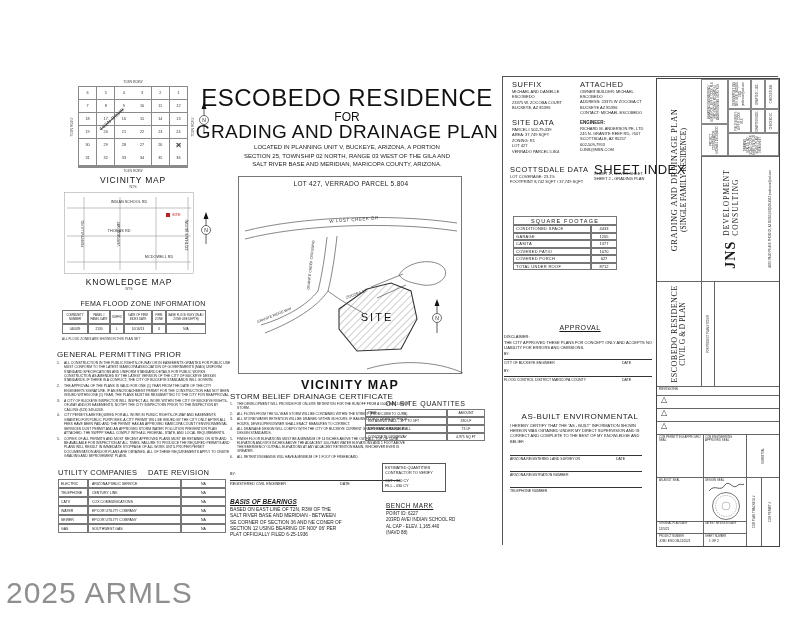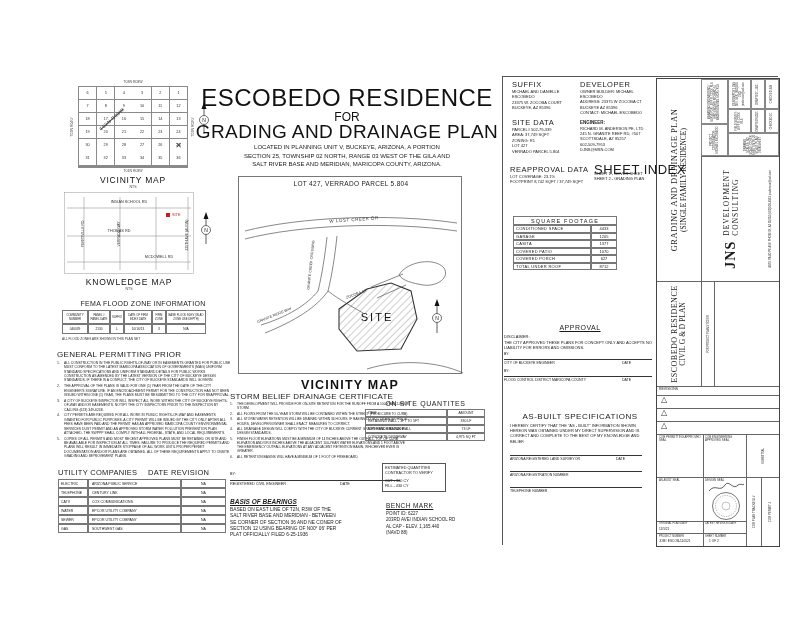--- a/index.html
+++ b/index.html
@@ -326,21 +326,21 @@
     </div>
 
   <div class="a" style="left:512px;top:80px;font-size:7.5px;letter-spacing:0.5px;">SUFFIX</div>
   <div class="a" style="left:512px;top:89px;width:66px;font-size:4px;line-height:1.35;color:#222;">
 
   <div>MICHAEL AND DANIELLE ESCOBEDO</div>
       <div>23375 W. ZOCOBA COURT</div>
       <div>BUCKEYE, AZ 85396</div>
     </div>
 
-  <div class="a" style="left:580px;top:80px;font-size:7.5px;letter-spacing:0.5px;">DEVELOPER</div>
+  <div class="a" style="left:580px;top:80px;font-size:7.5px;letter-spacing:0.5px;">ATTACHED</div>
   <div class="a" style="left:580px;top:89px;width:70px;font-size:4px;line-height:1.3;color:#222;">
 
   <div>OWNER BUILDER:  MICHAEL</div>
       <div>ESCOBEDO</div>
       <div>ADDRESS:  23375 W ZOCOBA CT</div>
       <div>BUCKEYE AZ 85396</div>
       <div>CONTACT:  MICHAEL ESCOBEDO</div>
     </div>
 
   <div class="a" style="left:512px;top:118px;font-size:7.5px;letter-spacing:0.5px;">SITE DATA</div>
@@ -356,21 +356,21 @@
   <div class="a" style="left:580px;top:120px;font-size:4.5px;font-weight:bold;">ENGINEER:</div>
   <div class="a" style="left:580px;top:126px;width:70px;font-size:4px;line-height:1.3;color:#222;">
 
   <div>RICHARD M. ANDERSON PE, LTD</div>
       <div>245 N. GRANITE REEF RD, #507</div>
       <div>SCOTTSDALE, AZ 85257</div>
       <div>602-509-7953</div>
       <div>DJNS@MSN.COM</div>
     </div>
 
-  <div class="a" style="left:510px;top:165px;font-size:7.5px;letter-spacing:0.5px;">REAPPROVAL DATA</div>
+  <div class="a" style="left:510px;top:165px;font-size:7.5px;letter-spacing:0.5px;">SCOTTSDALE DATA</div>
   <div class="a" style="left:510px;top:174px;width:85px;font-size:4px;line-height:1.35;color:#222;">
 
   <div>LOT COVERAGE:  23.1%</div>
       <div>FOOTPRINT 8,742 SQFT / 37,749 SQFT</div>
     </div>
 
   <div class="a" style="left:594px;top:162px;font-size:13px;letter-spacing:0.5px;">SHEET INDEX</div>
   <div class="a" style="left:594px;top:171px;width:70px;font-size:4px;line-height:1.35;color:#222;">
 
   <div>SHEET 1 - COVER SHEET</div>
@@ -418,21 +418,21 @@
   <div class="a" style="left:504px;top:339.5px;width:152px;font-size:4px;line-height:1.3;color:#222;">THE CITY APPROVED THESE PLANS FOR CONCEPT ONLY AND ACCEPTS NO LIABILITY FOR ERRORS AND OMISSIONS.</div>
   <div class="a" style="left:504px;top:352px;font-size:3.5px;">BY:</div>
   <div class="a sig" style="left:504px;top:359px;width:148px;height:0;"></div>
   <div class="a" style="left:504px;top:361px;font-size:3.5px;">CITY OF BUCKEYE ENGINEER</div>
   <div class="a" style="left:622px;top:361px;font-size:3.5px;">DATE</div>
   <div class="a" style="left:504px;top:369px;font-size:3.5px;">BY:</div>
   <div class="a sig" style="left:504px;top:376px;width:148px;height:0;"></div>
   <div class="a" style="left:504px;top:378px;font-size:3.5px;">FLOOD CONTROL DISTRICT MARICOPA COUNTY</div>
   <div class="a" style="left:622px;top:378px;font-size:3.5px;">DATE</div>
 
-  <div class="a c" style="left:505px;top:412px;width:150px;font-size:8px;letter-spacing:0.5px;">AS-BUILT SPECIFICATIONS</div>
+  <div class="a c" style="left:505px;top:412px;width:150px;font-size:8px;letter-spacing:0.5px;">AS-BUILT ENVIRONMENTAL</div>
   <div class="a" style="left:510px;top:423px;width:138px;font-size:4px;line-height:1.3;color:#222;">I HEREBY CERTIFY THAT THE "AS - BUILT" INFORMATION SHOWN HEREON WAS OBTAINED UNDER MY DIRECT SUPERVISION AND IS CORRECT AND COMPLETE TO THE BEST OF MY KNOWLEDGE AND BELIEF.</div>
   <div class="a sig" style="left:510px;top:455px;width:132px;height:0;"></div>
   <div class="a" style="left:510px;top:457px;font-size:3.5px;">ARIZONA REGISTERED LAND SURVEYOR</div>
   <div class="a" style="left:616px;top:457px;font-size:3.5px;">DATE</div>
   <div class="a sig" style="left:510px;top:471px;width:132px;height:0;"></div>
   <div class="a" style="left:510px;top:473px;font-size:3.5px;">ARIZONA REGISTRATION NUMBER</div>
   <div class="a sig" style="left:510px;top:487px;width:132px;height:0;"></div>
   <div class="a" style="left:510px;top:489px;font-size:3.5px;">TELEPHONE NUMBER</div>
 
   <div class="a" style="left:656px;top:78px;width:122px;height:467px;border:1px solid #444;box-sizing:content-box;">
@@ -542,14 +542,15 @@
 
     <div class="a" style="left:2px;top:443px;font-size:2.7px;color:#333;">ORIGINAL PLAN DATE</div>
     <div class="a" style="left:2px;top:447.5px;font-size:3.2px;">11/5/21</div>
     <div class="a" style="left:48px;top:443px;width:40px;font-size:2.7px;color:#333;">LATEST REVISION DATE</div>
     <div class="a" style="left:2px;top:455.5px;font-size:2.7px;color:#333;">PROJECT NUMBER</div>
     <div class="a" style="left:2px;top:460px;font-size:3.2px;">JOB# ESCOB-110521</div>
     <div class="a" style="left:48px;top:455.5px;font-size:2.7px;color:#333;">SHEET NUMBER</div>
     <div class="a" style="left:52px;top:460px;font-size:3.2px;">1 OF 2</div>
   </div>
 
+  <div class="a" style="left:6px;top:576px;font-size:30px;letter-spacing:1px;color:#8f8f8f;">2025 ARMLS</div>
 
 </div>
 
 </body></html>

